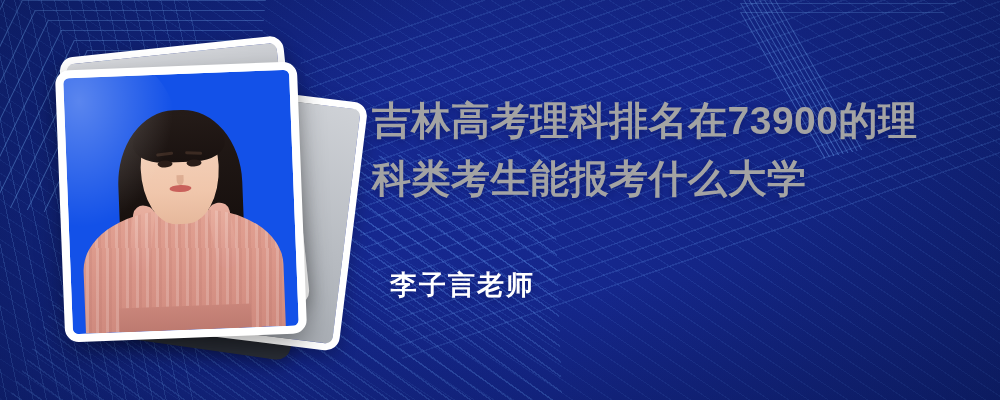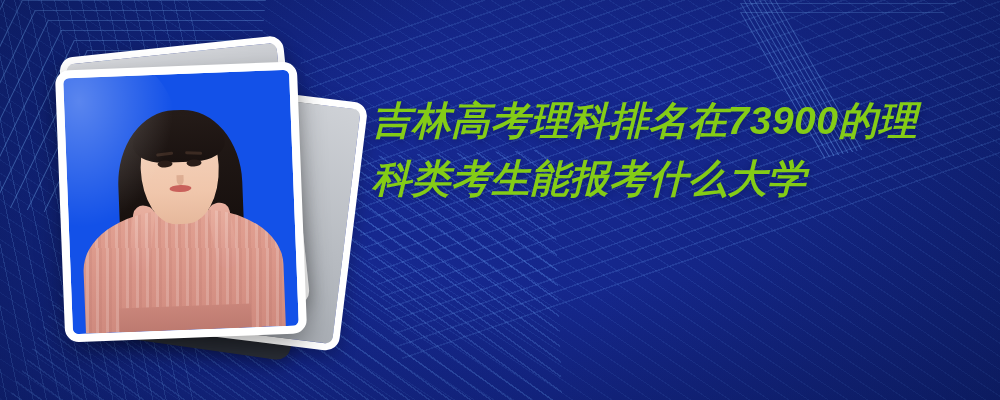--- a/index.html
+++ b/index.html
@@ -197,27 +197,26 @@
     position:absolute;bottom:60px;width:22px;height:66px;
     background:linear-gradient(180deg,#e9b0a0,#d9958a);
   }
   .p-shoulder-strapL{left:calc(50% - 52px);transform:rotate(9deg);border-radius:10px;}
   .p-shoulder-strapR{left:calc(50% + 30px);transform:rotate(-9deg);border-radius:10px;}
 
   
   .text-col{position:absolute;left:372px;top:0;width:600px;height:400px;}
   .headline{
     position:absolute;top:66px;left:0;width:576px;
-    color:#84cc16;
+    color:#a3a3a3;
     font-size:39px;
     font-weight:bold;
     line-height:58px;
     letter-spacing:.5px;
     text-shadow:0 2px 6px rgba(0,10,60,.35);
-    font-style:italic;
   }
   .byline{position:absolute;left:18px;top:268px;}
   .author-name{
     color:#ffffff;font-size:27px;font-weight:bold;letter-spacing:2px;
     line-height:34px;text-shadow:0 2px 6px rgba(0,10,60,.35);
   }
   .author-role{
     margin-left:-16px;margin-top:8px;
     color:#dfe7f7;font-size:19px;font-weight:normal;letter-spacing:1px;
     line-height:26px;
@@ -287,16 +286,17 @@
         <div class="p-mouth"></div>
         <div class="photo-gloss"></div>
       </div>
     </div>
   </div>
 
   <div class="text-col">
     <h1 class="headline">吉林高考理科排名在73900的理科类考生能报考什么大学</h1>
 
     <div class="byline">
+      <div class="author-name">李子言老师</div>
     </div>
   </div>
 
 </div>
 
 </body></html>

